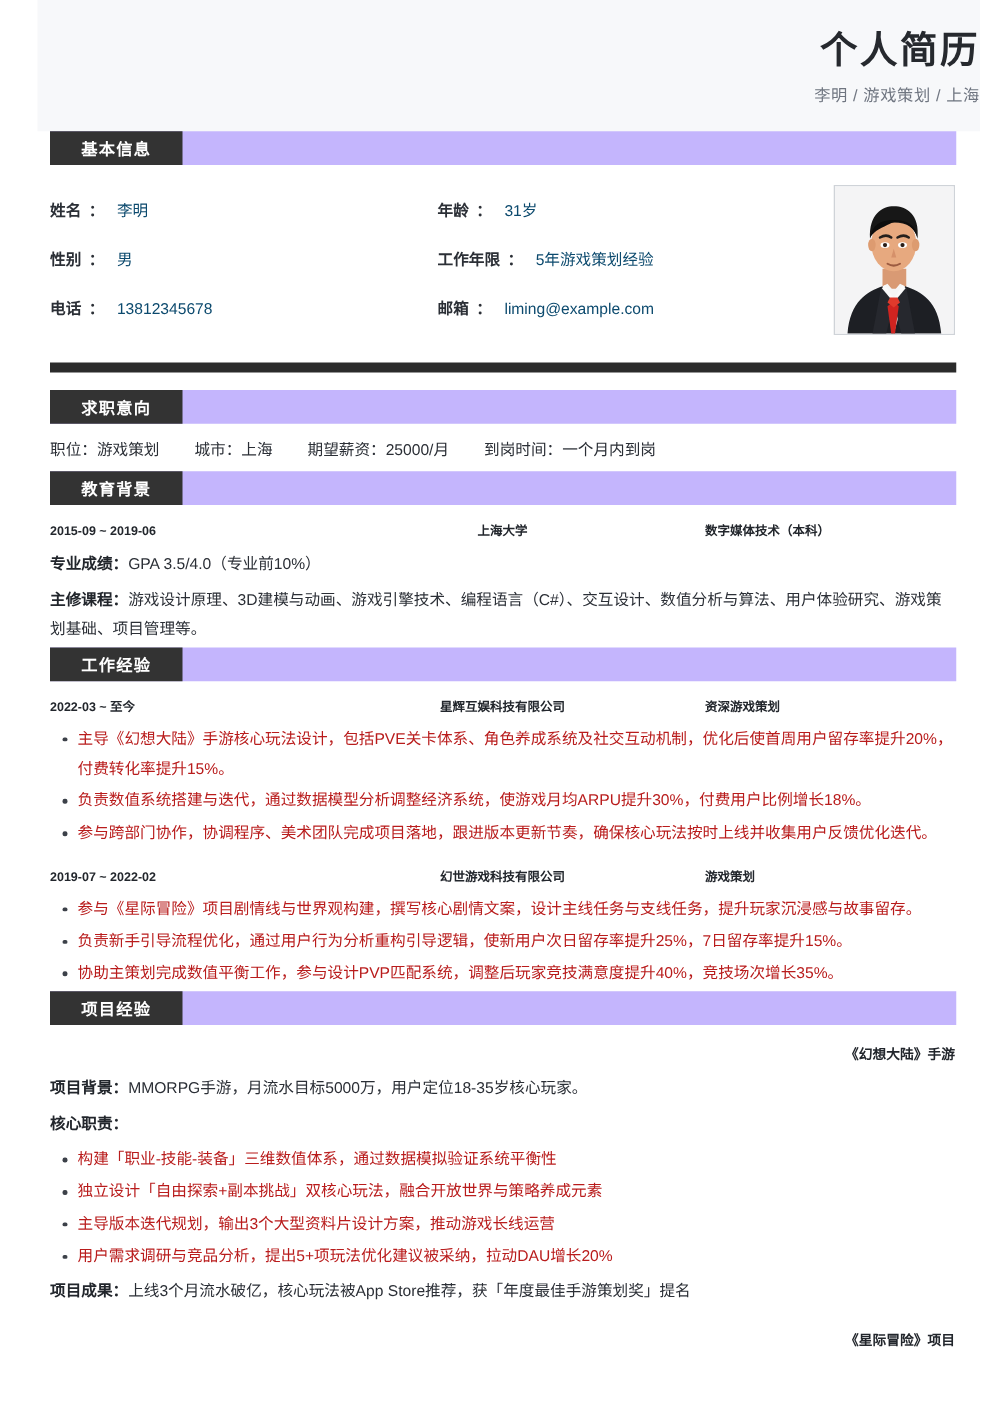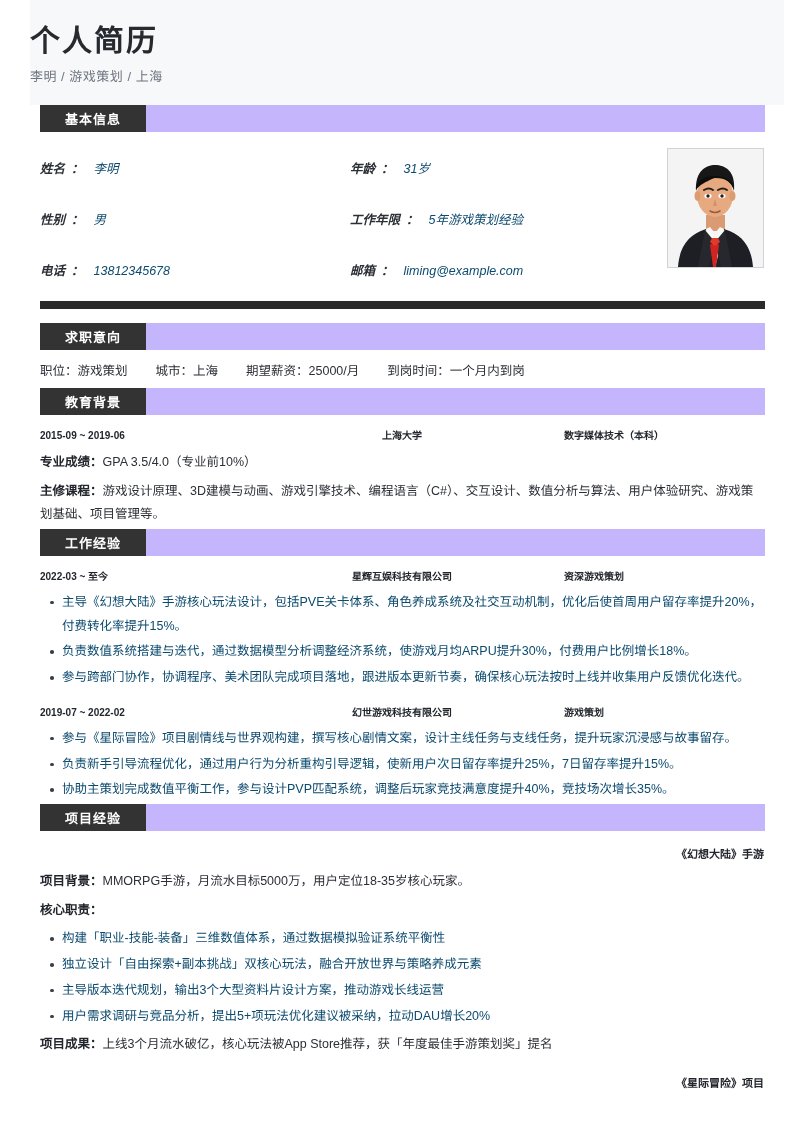--- a/index.html
+++ b/index.html
@@ -21,21 +21,21 @@
     height: 1123px;
     box-sizing: border-box;
     background: #ffffff;
     padding-left: 10px;
   }
 
   
   .resume-header {
     background: #f7f8fa;
     padding: 22px 0 20px 0;
-    text-align: left;
+    text-align: right;
     margin-left: 20px;
     margin-right: 10px;
   }
   .resume-title {
     font-size: 30px;
     font-weight: bold;
     letter-spacing: 2px;
     color: #26292e;
     line-height: 1.25;
     margin: 0 0 6px 0;
@@ -72,23 +72,22 @@
   
   .basic-wrap {
     display: flex;
     padding: 16px 30px 10px 30px;
     align-items: flex-start;
   }
   .basic-fields {
     flex: 1 1 auto;
     display: grid;
     grid-template-columns: 310px 1fr;
-    row-gap: 32px;
+    row-gap: 20px;
     padding-top: 10px;
-    font-style: italic;
   }
   .field {
     display: flex;
     align-items: baseline;
     font-size: 12.5px;
   }
   .field .k {
     font-weight: bold;
     color: #2b2f36;
     white-space: nowrap;
@@ -156,21 +155,21 @@
   
   ul.bullets {
     list-style: none;
     margin: 2px 0 2px 0;
     padding: 0 30px 0 30px;
   }
   ul.bullets > li {
     position: relative;
     font-size: 12.5px;
     line-height: 1.9;
-    color: #0c4a6e;
+    color: #b91c1c;
     padding-left: 22px;
     margin: 0 0 2px 0;
   }
   ul.bullets > li::before {
     content: "";
     position: absolute;
     left: 10px;
     top: 10px;
     width: 3.5px;
     height: 3.5px;

